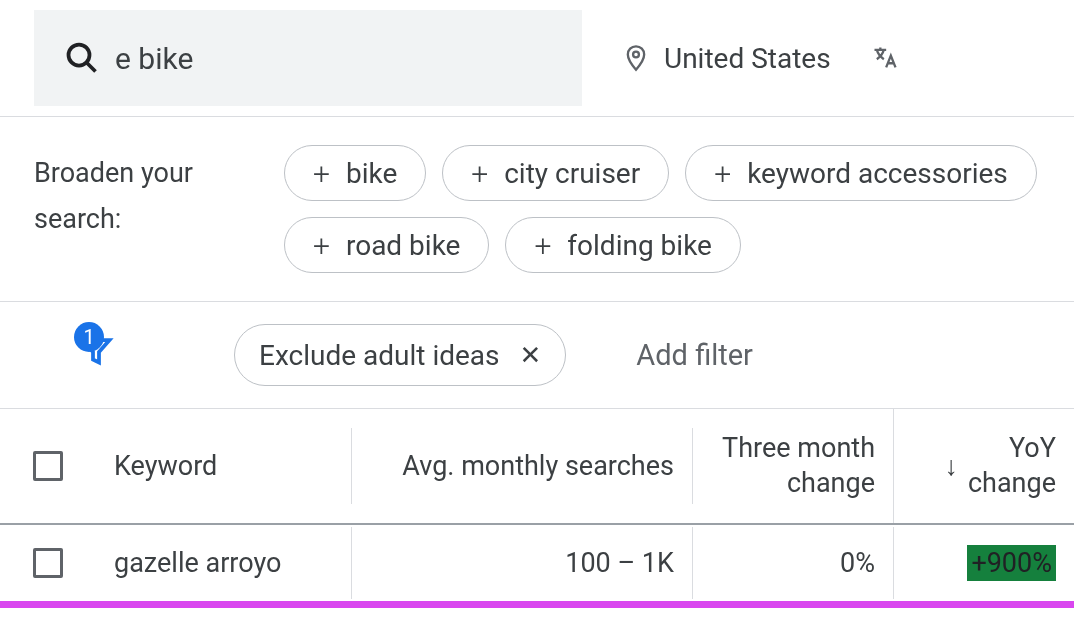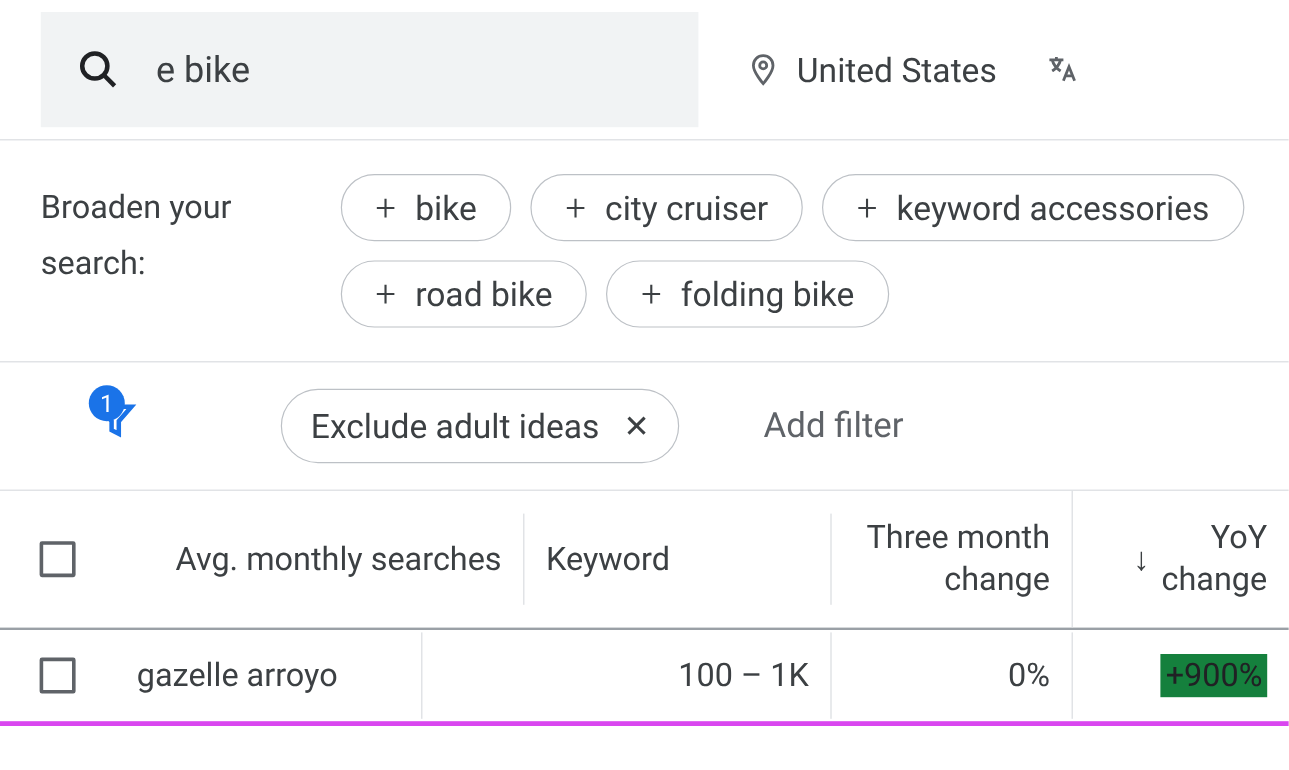--- a/index.html
+++ b/index.html
@@ -18,21 +18,21 @@
     padding: 10px 34px 10px 34px;
     gap: 40px;
   }
   .search-box {
     background: #f1f3f4;
     display: flex;
     align-items: center;
     height: 96px;
     width: 548px;
     padding: 0 30px;
-    gap: 28px;
+    gap: 13px;
   }
   .search-icon-svg { width: 36px; height: 36px; }
   .search-input {
     border: none;
     background: transparent;
     font-size: 30px;
     color: #3c4043;
     outline: none;
     flex: 1;
     font-family: inherit;
@@ -135,21 +135,21 @@
     width: 100%;
   }
   .thead, .trow {
     display: flex;
     align-items: center;
   }
   .thead {
     border-bottom: 2px solid #9aa0a6;
   }
   .trow {
-    border-bottom: 4px solid #d946ef;
+    border-bottom: 7px solid #d946ef;
   }
   .cell {
     padding: 20px 18px;
     font-size: 27px;
     color: #3c4043;
     display: flex;
     align-items: center;
   }
   .col-check { width: 96px; justify-content: center; }
   .col-keyword { width: 256px; border-right: 1px solid #dadce0; }
@@ -242,22 +242,22 @@
     <span class="close-x">✕</span>
   </div>
   <div class="add-filter">Add filter</div>
 </div>
 
 <div class="table">
   <div class="thead">
     <div class="cell col-check">
       <div class="checkbox"></div>
     </div>
+    <div class="cell col-keyword">Keyword</div>
     <div class="cell col-searches">Avg. monthly searches</div>
-    <div class="cell col-keyword">Keyword</div>
     <div class="cell col-3m">
       <div class="multi">
         <span>Three month</span>
         <span>change</span>
       </div>
     </div>
     <div class="cell col-yoy">
       <span class="sort-arrow">↓</span>
       <div class="multi">
         <span>YoY</span>

